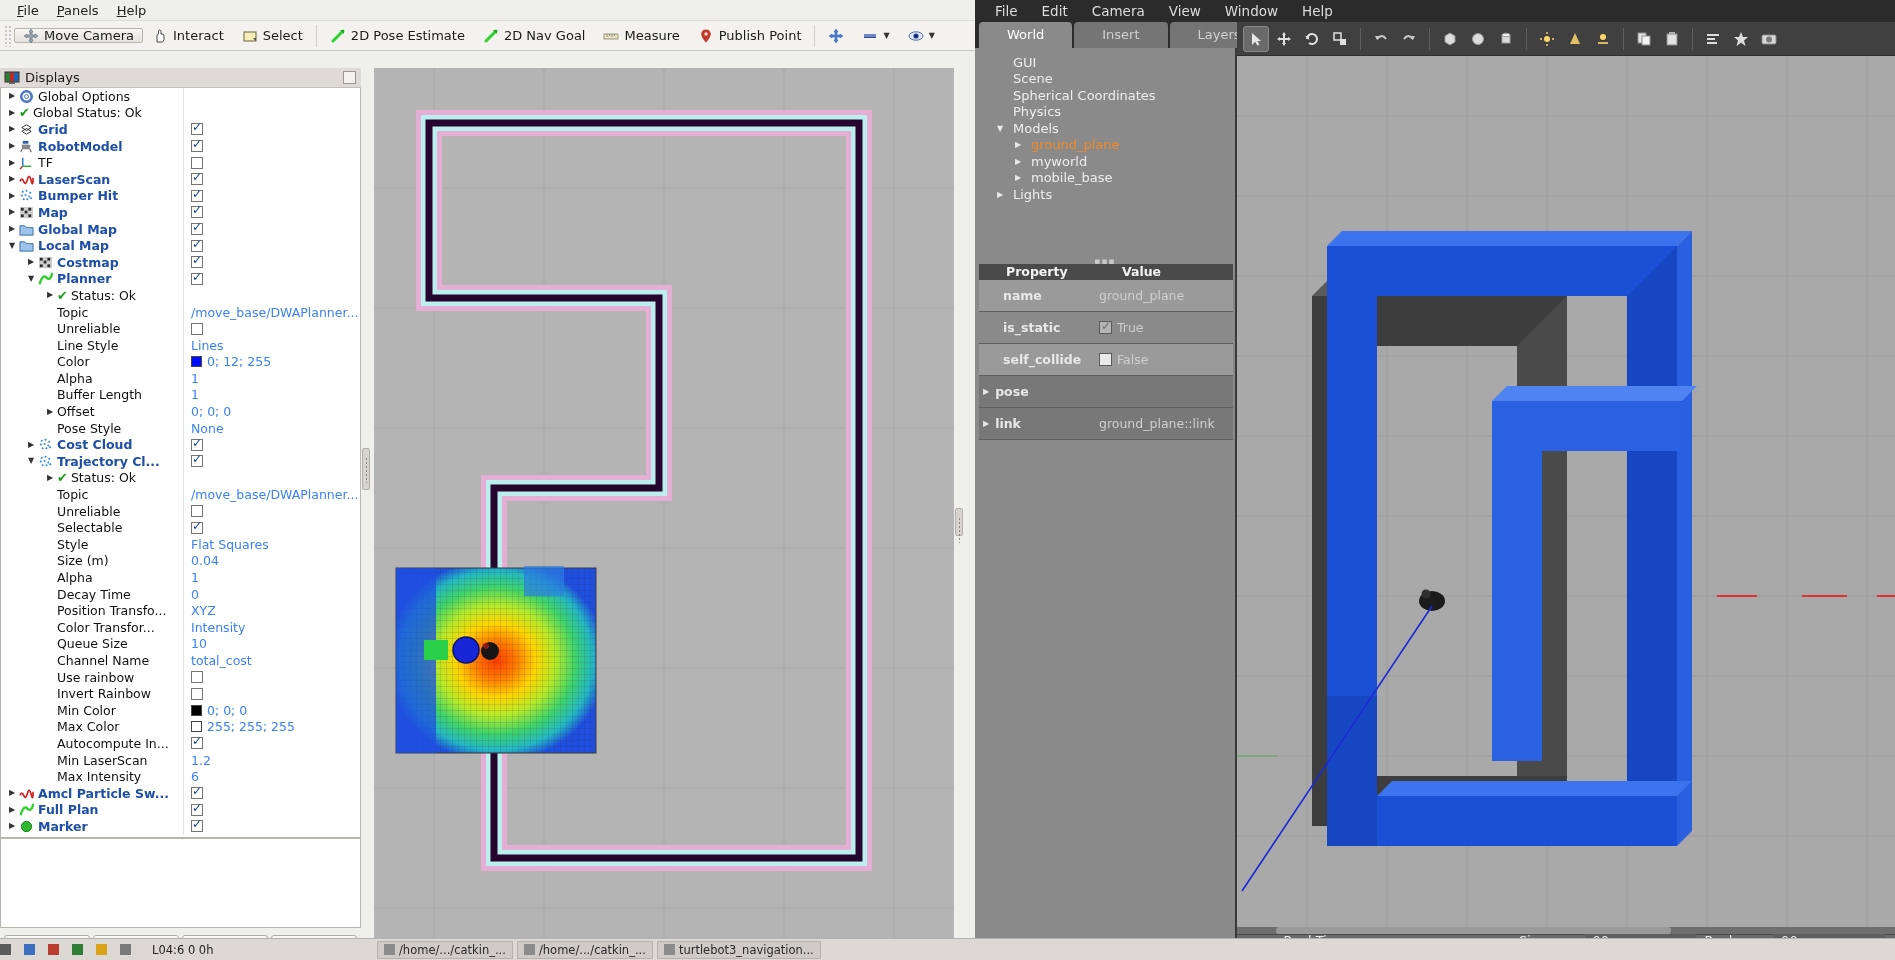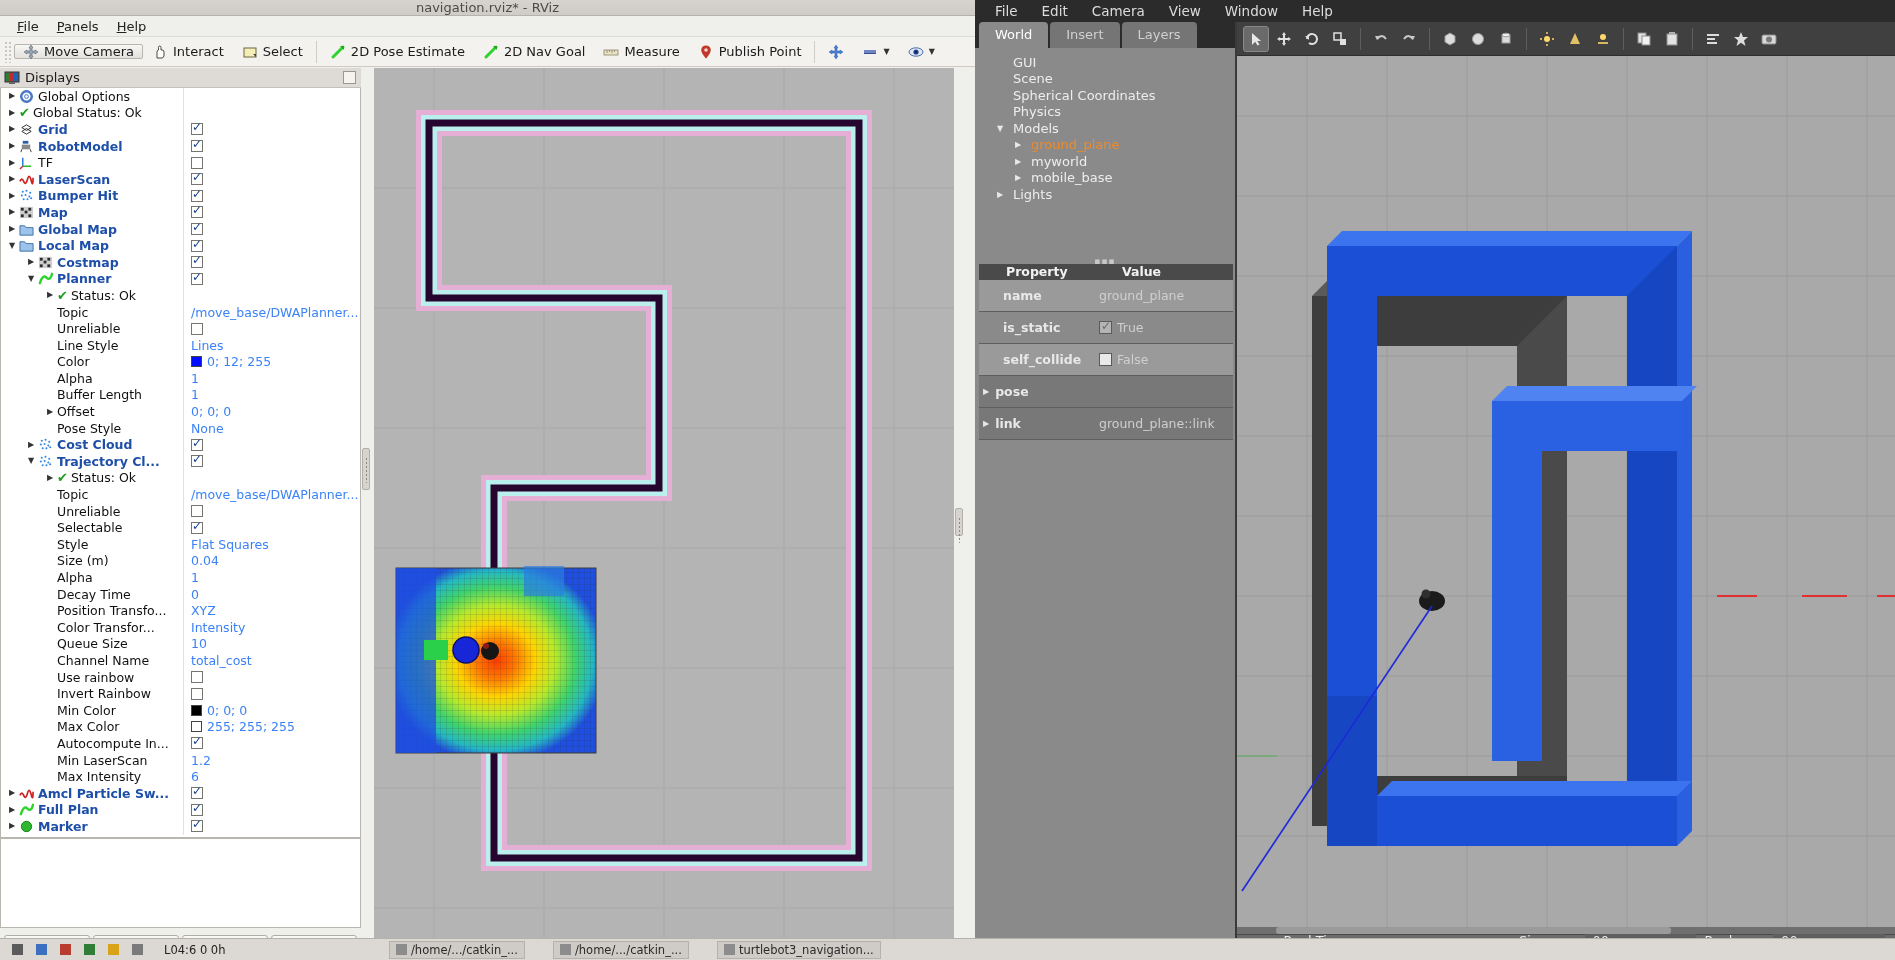--- a/index.html
+++ b/index.html
@@ -196,21 +196,21 @@
   }
   .gz-menu { padding: 0 12px; font-size: 13.5px; color: #dcdcdc; cursor: default; }
   .gz-body { display: flex; height: 938px; }
   .gz-left {
     width: 262px; background: #8a8a8a;
     display: flex; flex-direction: column;
     border-right: 2px solid #3a3a3a;
   }
   .gz-tabs { display: flex; height: 26px; padding-left: 4px; background: #2b2b2b; }
   .gz-tab {
-    padding: 0 16px; height: 26px; line-height: 26px;
+    padding: 0 28px; height: 26px; line-height: 26px;
     font-size: 13px; color: #dedede;
     background: #8a8a8a;
     border-top-left-radius: 4px; border-top-right-radius: 4px;
     margin-right: 2px; cursor: default;
   }
   .gz-tab.sel { background: #8a8a8a; color: #fff; }
   .gz-tab.unsel { background: #757575; color: #d0d0d0; }
   .gz-tree { padding: 6px 0 0 22px; flex: 0 0 auto; }
   .gz-node {
     height: 16.5px; display: flex; align-items: center;
@@ -289,44 +289,41 @@
 
   
   #taskbar {
     position: absolute; left: 0; bottom: 0; width: 1895px; height: 22px;
     background: #dcd9d4;
     display: flex; align-items: center;
     font-size: 11.5px; color: #2a2a2a;
     border-top: 1px solid #b5b2ad;
     overflow: hidden;
   }
-  .tsk-left { display: flex; align-items: center; gap: 13px; padding-left: 12px; width: 375px; }
+  .tsk-left { display: flex; align-items: center; gap: 13px; padding-left: 0; width: 375px; }
   .tsk-clock { font-size: 11.5px; color: #222; white-space: nowrap; }
   .tsk-item {
     display: flex; align-items: center; gap: 4px;
-    padding: 1px 6px; margin: 0 14px;
+    padding: 1px 6px; margin: 0 2px;
     background: #cfccc7; border: 1px solid #b5b2ad;
     white-space: nowrap; overflow: hidden;
     max-width: 250px;
   }
   .tsk-sq { width: 11px; height: 11px; flex: 0 0 11px; }
 
   
   svg.fill { position: absolute; left: 0; top: 0; }
 </style>
 </head>
 <body>
 
 <div id="root">
 
   <div id="rviz">
 
-    <div class="rviz-titlebar">
-      <div class="rviz-title">navigation.rviz* - RViz</div>
-    </div>
 
     <div class="rviz-menubar">
       <div class="menu-item"><u>F</u>ile</div>
       <div class="menu-item"><u>P</u>anels</div>
       <div class="menu-item"><u>H</u>elp</div>
     </div>
 
     <div class="rviz-toolbar">
       <div class="tb-grip"></div>
       <div id="tb-buttons" style="display:flex;align-items:center;">

